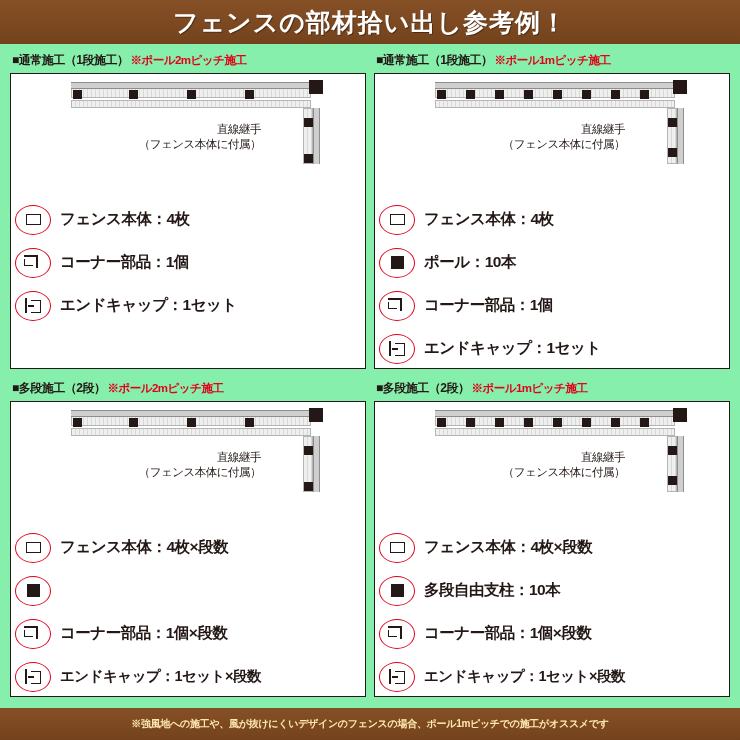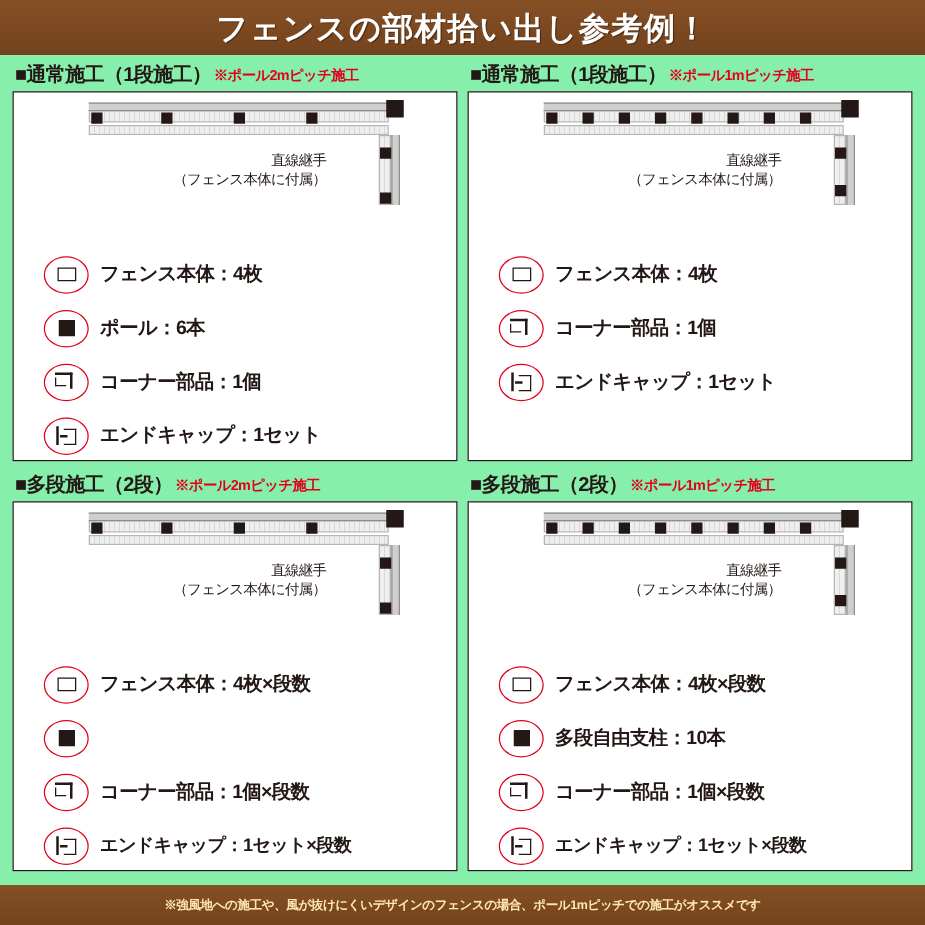--- a/index.html
+++ b/index.html
@@ -51,21 +51,21 @@
 
   .panel-head {
     display:flex;
     align-items:center;
     height:20px;
     white-space:nowrap;
     margin-bottom:3px;
     padding-left:2px;
   }
   .panel-head .main {
-    font-size:16px;
+    font-size:12px;
     font-weight:bold;
     color:#231815;
     letter-spacing:-0.5px;
   }
   .panel-head .note {
     font-size:11.5px;
     font-weight:bold;
     color:#e2001a;
     margin-left:2px;
     letter-spacing:-0.5px;
@@ -113,21 +113,21 @@
     font-size:11.5px;
     line-height:15px;
     color:#231815;
     letter-spacing:-0.5px;
     white-space:nowrap;
   }
 
   
   .legend {
     position:absolute;
-    left:24px; right:10px;
+    left:4px; right:10px;
     top:124px;
   }
   .legend-row {
     display:flex;
     align-items:center;
     height:43px;
   }
   .legend-mark {
     width:36px; height:30px;
     border:1.6px solid #e2001a;
@@ -230,26 +230,20 @@
             <div>直線継手</div>
             <div>（フェンス本体に付属）</div>
           </div>
         </div>
         <div class="legend">
           <div class="legend-row">
             <span class="legend-mark">
                 <span class="gl-panel"></span>
               </span>
             <span class="legend-text">フェンス本体：4枚</span>
-          </div>
-          <div class="legend-row">
-            <span class="legend-mark">
-                <span class="gl-post"></span>
-              </span>
-            <span class="legend-text">ポール：6本</span>
           </div>
           <div class="legend-row">
             <span class="legend-mark">
                 <span class="gl-corner">
                   <i></i>
                 </span>
               </span>
             <span class="legend-text">コーナー部品：1個</span>
           </div>
           <div class="legend-row">
@@ -292,20 +286,26 @@
             <div>直線継手</div>
             <div>（フェンス本体に付属）</div>
           </div>
         </div>
         <div class="legend">
           <div class="legend-row">
             <span class="legend-mark">
                 <span class="gl-panel"></span>
               </span>
             <span class="legend-text">フェンス本体：4枚</span>
+          </div>
+          <div class="legend-row">
+            <span class="legend-mark">
+                <span class="gl-post"></span>
+              </span>
+            <span class="legend-text">ポール：10本</span>
           </div>
           <div class="legend-row">
             <span class="legend-mark">
                 <span class="gl-corner">
                   <i></i>
                 </span>
               </span>
             <span class="legend-text">コーナー部品：1個</span>
           </div>
           <div class="legend-row">

